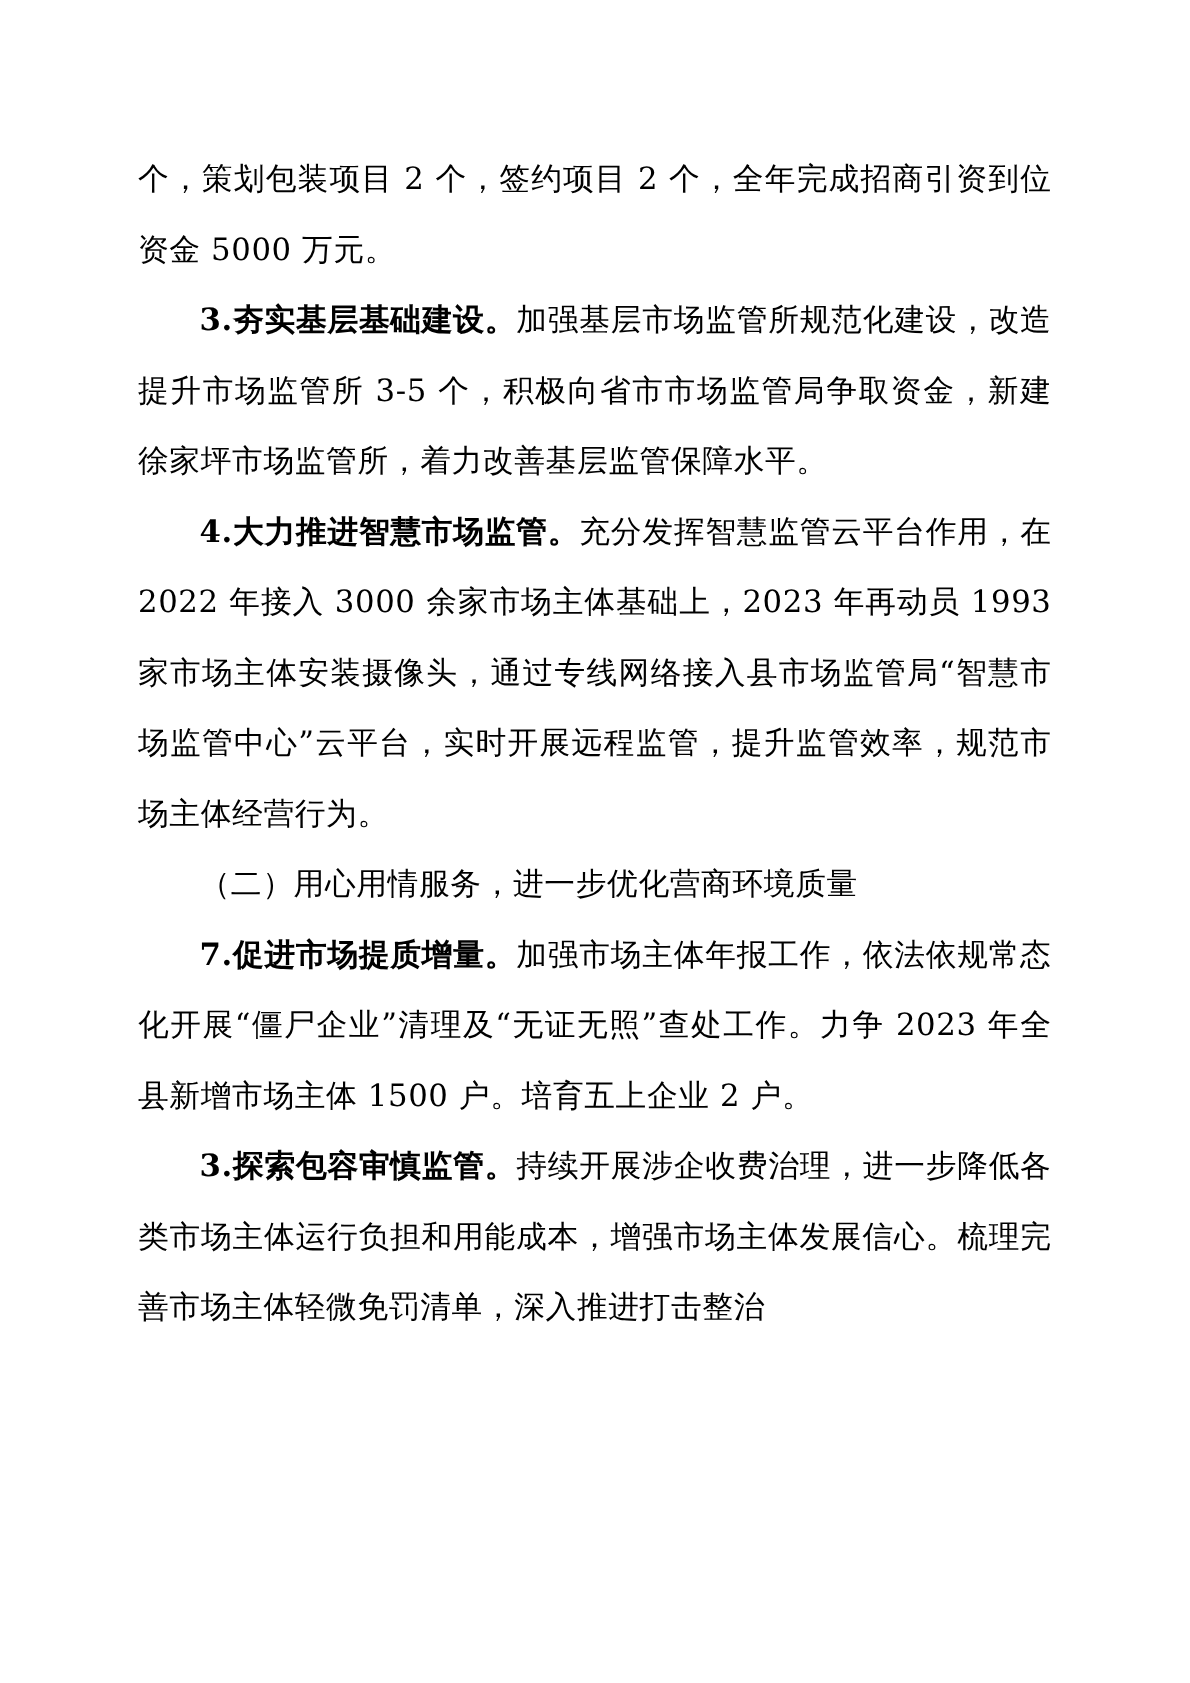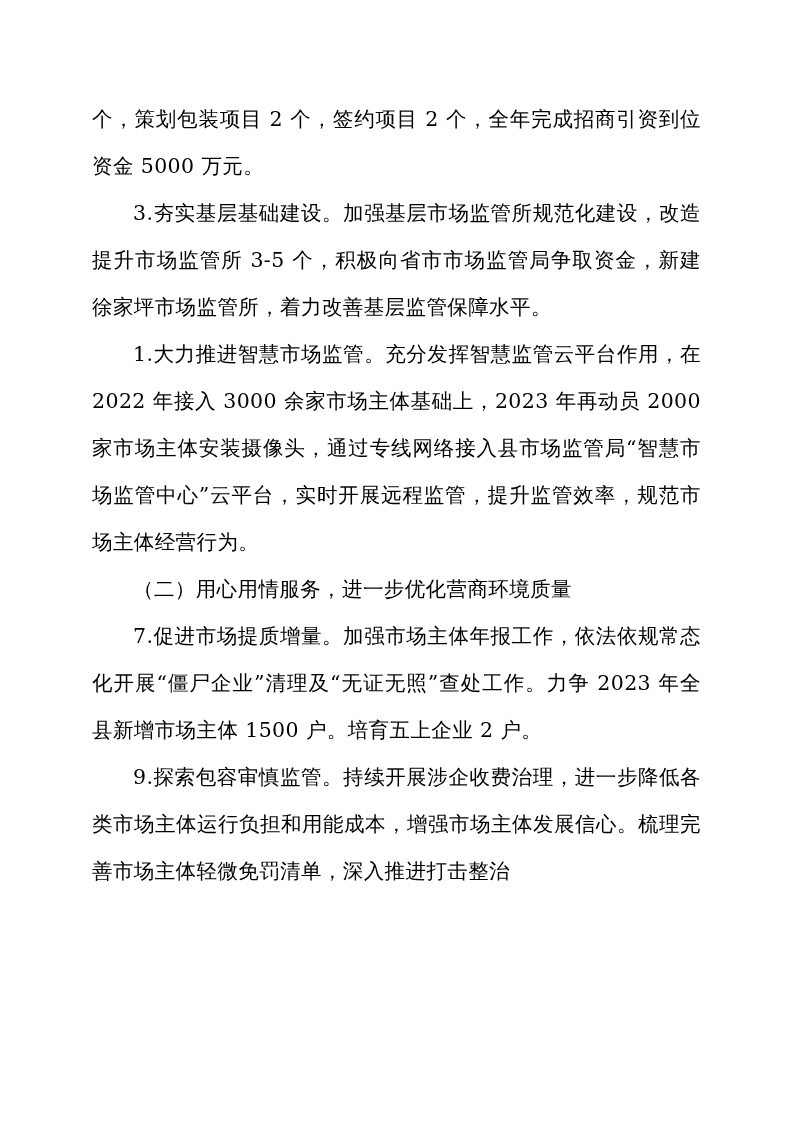--- a/index.html
+++ b/index.html
@@ -28,28 +28,28 @@
     text-justify: inter-ideograph;
     letter-spacing: 0.4px;
   }
   p {
     margin: 0;
   }
   .indent {
     text-indent: 2em;
   }
   .run-bold {
-    font-weight: normal;
+    font-weight: bold;
   }
 </style>
 </head>
 <body>
 
 <div class="page">
   <div class="doc-body" id="doc-body">
       <p class=""><span class="run-normal">个，策划包装项目 2 个，签约项目 2 个，全年完成招商引资到位资金 5000 万元。</span></p>
       <p class="indent"><span class="run-bold">3.夯实基层基础建设。</span><span class="run-normal">加强基层市场监管所规范化建设，改造提升市场监管所 3-5 个，积极向省市市场监管局争取资金，新建徐家坪市场监管所，着力改善基层监管保障水平。</span></p>
-      <p class="indent"><span class="run-bold">1.大力推进智慧市场监管。</span><span class="run-normal">充分发挥智慧监管云平台作用，在 2022 年接入 3000 余家市场主体基础上，2023 年再动员 2000 家市场主体安装摄像头，通过专线网络接入县市场监管局“智慧市场监管中心”云平台，实时开展远程监管，提升监管效率，规范市场主体经营行为。</span></p>
+      <p class="indent"><span class="run-bold">4.大力推进智慧市场监管。</span><span class="run-normal">充分发挥智慧监管云平台作用，在 2022 年接入 3000 余家市场主体基础上，2023 年再动员 1993 家市场主体安装摄像头，通过专线网络接入县市场监管局“智慧市场监管中心”云平台，实时开展远程监管，提升监管效率，规范市场主体经营行为。</span></p>
       <p class="indent"><span class="run-normal">（二）用心用情服务，进一步优化营商环境质量</span></p>
       <p class="indent"><span class="run-bold">7.促进市场提质增量。</span><span class="run-normal">加强市场主体年报工作，依法依规常态化开展“僵尸企业”清理及“无证无照”查处工作。力争 2023 年全县新增市场主体 1500 户。培育五上企业 2 户。</span></p>
-      <p class="indent"><span class="run-bold">9.探索包容审慎监管。</span><span class="run-normal">持续开展涉企收费治理，进一步降低各类市场主体运行负担和用能成本，增强市场主体发展信心。梳理完善市场主体轻微免罚清单，深入推进打击整治</span></p>
+      <p class="indent"><span class="run-bold">3.探索包容审慎监管。</span><span class="run-normal">持续开展涉企收费治理，进一步降低各类市场主体运行负担和用能成本，增强市场主体发展信心。梳理完善市场主体轻微免罚清单，深入推进打击整治</span></p>
     </div>
 </div>
 
 </body></html>

